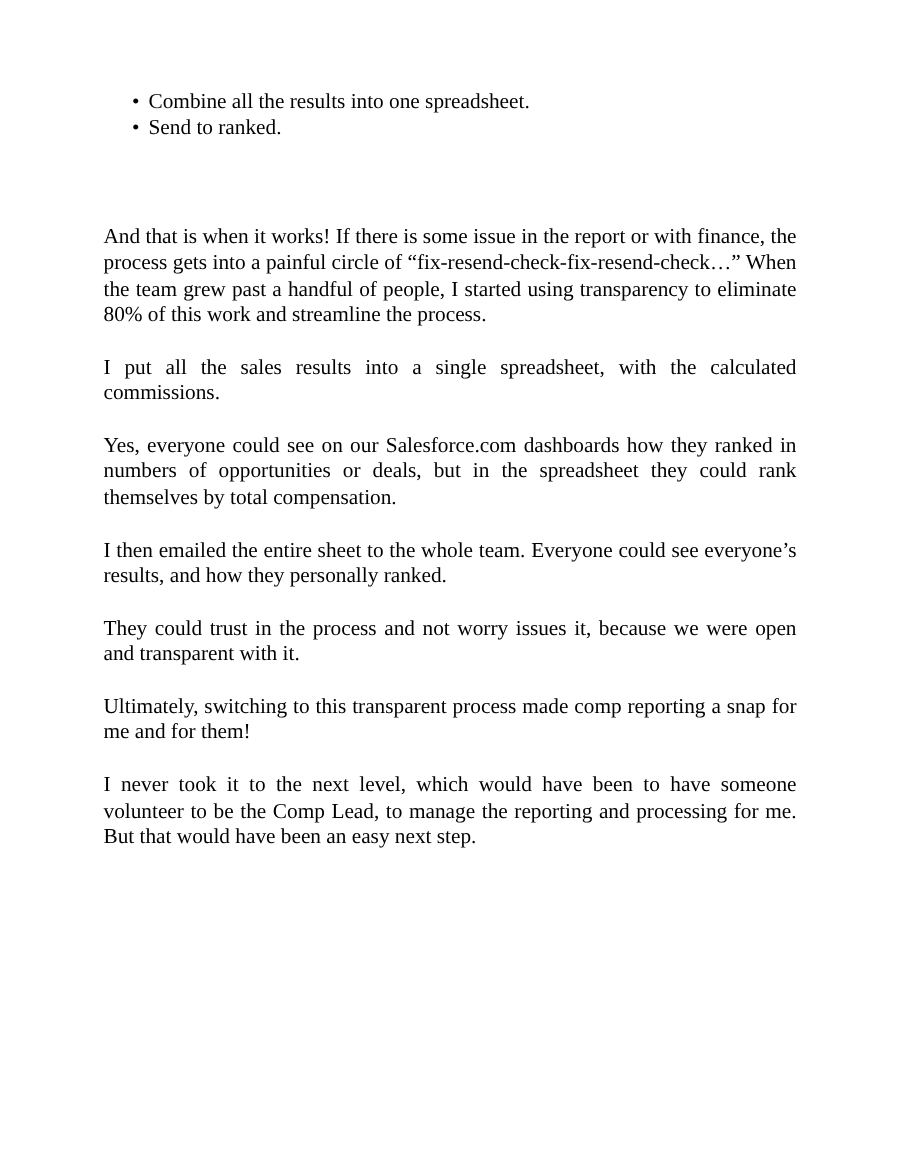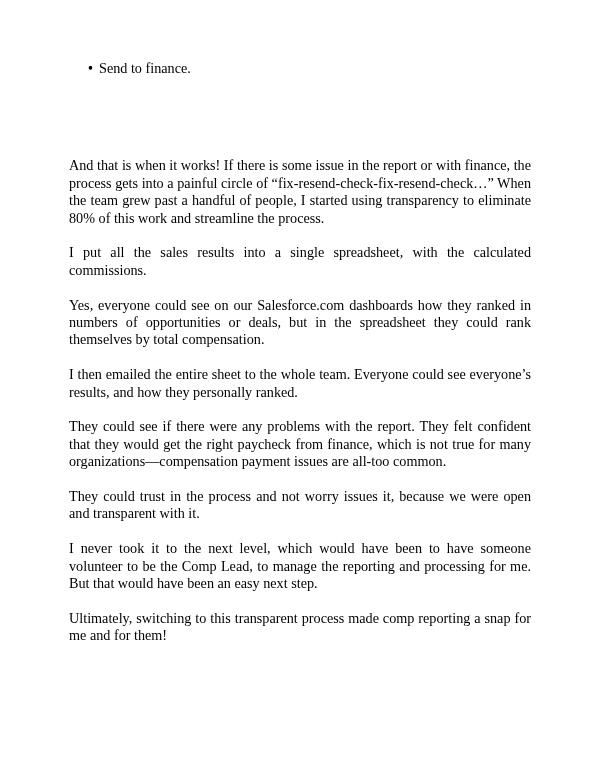--- a/index.html
+++ b/index.html
@@ -40,21 +40,21 @@
     text-align: left;
   }
   .bullet-item .bullet-marker {
     position: absolute;
     left: 19px;
     top: 0;
     font-size: 14.2px;
     line-height: 17.4px;
   }
   .para-block {
-    margin-top: 80px;
+    margin-top: 55px;
   }
   p.body-para {
     margin: 0 0 17.4px 0;
     font-size: 14.2px;
     line-height: 17.4px;
     text-align: justify;
     text-justify: inter-word;
     hyphens: none;
   }
   p.body-para:last-child {
@@ -63,32 +63,32 @@
 </style>
 </head>
 <body>
 
 <div class="page">
   <div class="content">
 
     <ul class="bullet-list">
       <li class="bullet-item">
         <span class="bullet-marker">•</span>
+        <span>Combine all the results into one spreadsheet.</span>
       </li>
       <li class="bullet-item">
         <span class="bullet-marker">•</span>
-        <span>Send to finance.</span>
+        <span>Send to ranked.</span>
       </li>
     </ul>
 
     <div class="para-block">
       <p class="body-para">And that is when it works! If there is some issue in the report or with finance, the process gets into a painful circle of “fix-resend-check-fix-resend-check…” When the team grew past a handful of people, I started using transparency to eliminate 80% of this work and streamline the process.</p>
       <p class="body-para">I put all the sales results into a single spreadsheet, with the calculated commissions.</p>
       <p class="body-para">Yes, everyone could see on our Salesforce.com dashboards how they ranked in numbers of opportunities or deals, but in the spreadsheet they could rank themselves by total compensation.</p>
       <p class="body-para">I then emailed the entire sheet to the whole team. Everyone could see everyone’s results, and how they personally ranked.</p>
-      <p class="body-para">They could see if there were any problems with the report. They felt confident that they would get the right paycheck from finance, which is not true for many organizations—compensation payment issues are all-too common.</p>
       <p class="body-para">They could trust in the process and not worry issues it, because we were open and transparent with it.</p>
+      <p class="body-para">Ultimately, switching to this transparent process made comp reporting a snap for me and for them!</p>
       <p class="body-para">I never took it to the next level, which would have been to have someone volunteer to be the Comp Lead, to manage the reporting and processing for me. But that would have been an easy next step.</p>
-      <p class="body-para">Ultimately, switching to this transparent process made comp reporting a snap for me and for them!</p>
     </div>
 
   </div>
 </div>
 
 </body></html>

